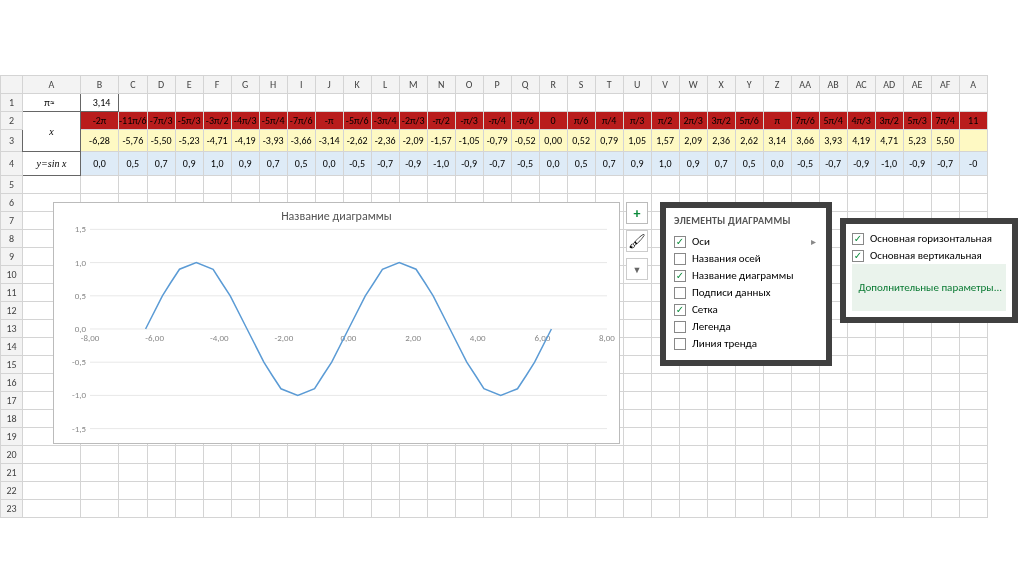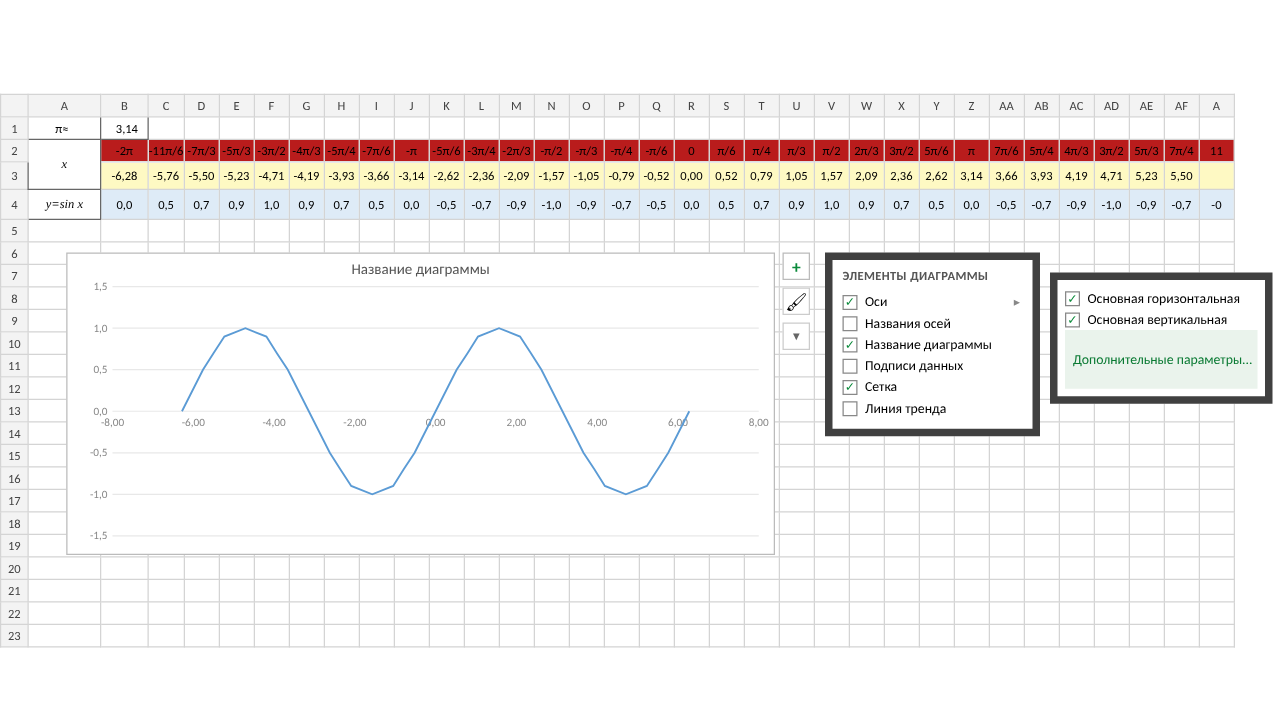--- a/index.html
+++ b/index.html
@@ -993,20 +993,25 @@
     <span>Подписи данных</span>
 
   </div>
       <div class="panel-row">
     <span class="cbx">✓</span>
     <span>Сетка</span>
 
   </div>
       <div class="panel-row">
     <span class="cbx"></span>
+    <span>Легенда</span>
+
+  </div>
+      <div class="panel-row">
+    <span class="cbx"></span>
     <span>Линия тренда</span>
 
   </div>
     </div>
 </div>
 
 <div class="panel sub">
   <div id="panel-sub-body">
       <div class="panel-row">
     <span class="cbx">✓</span>

